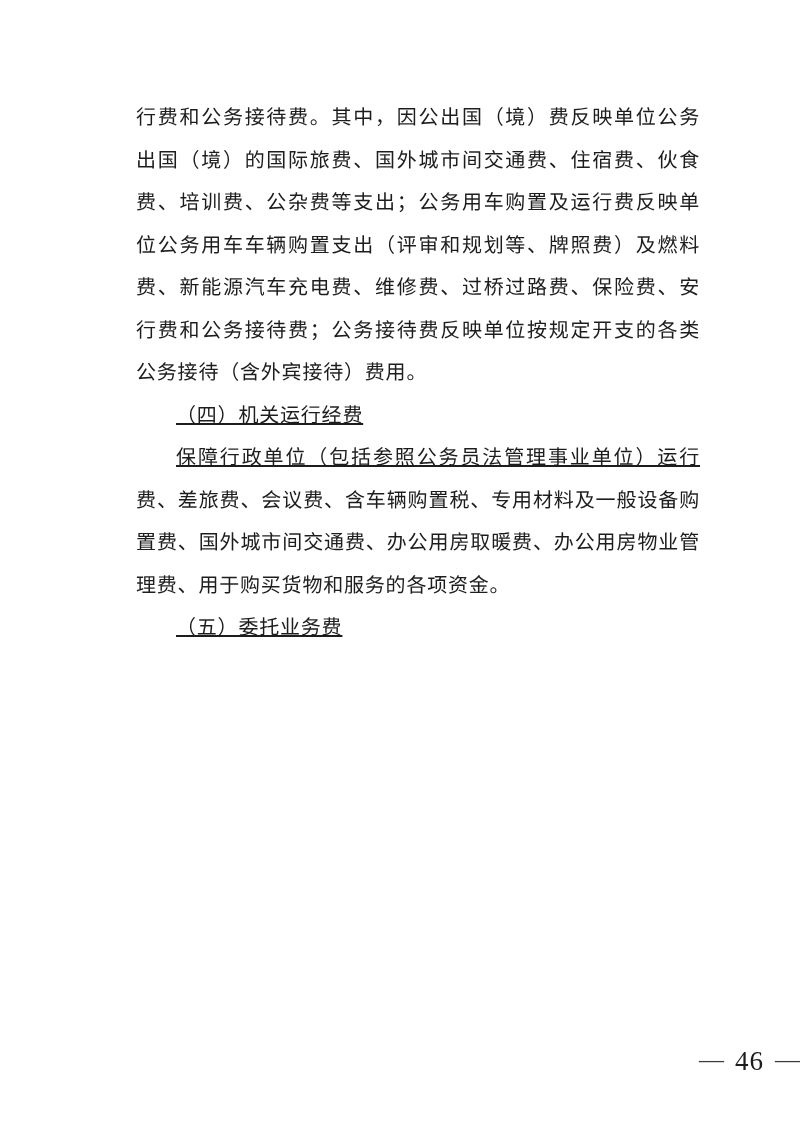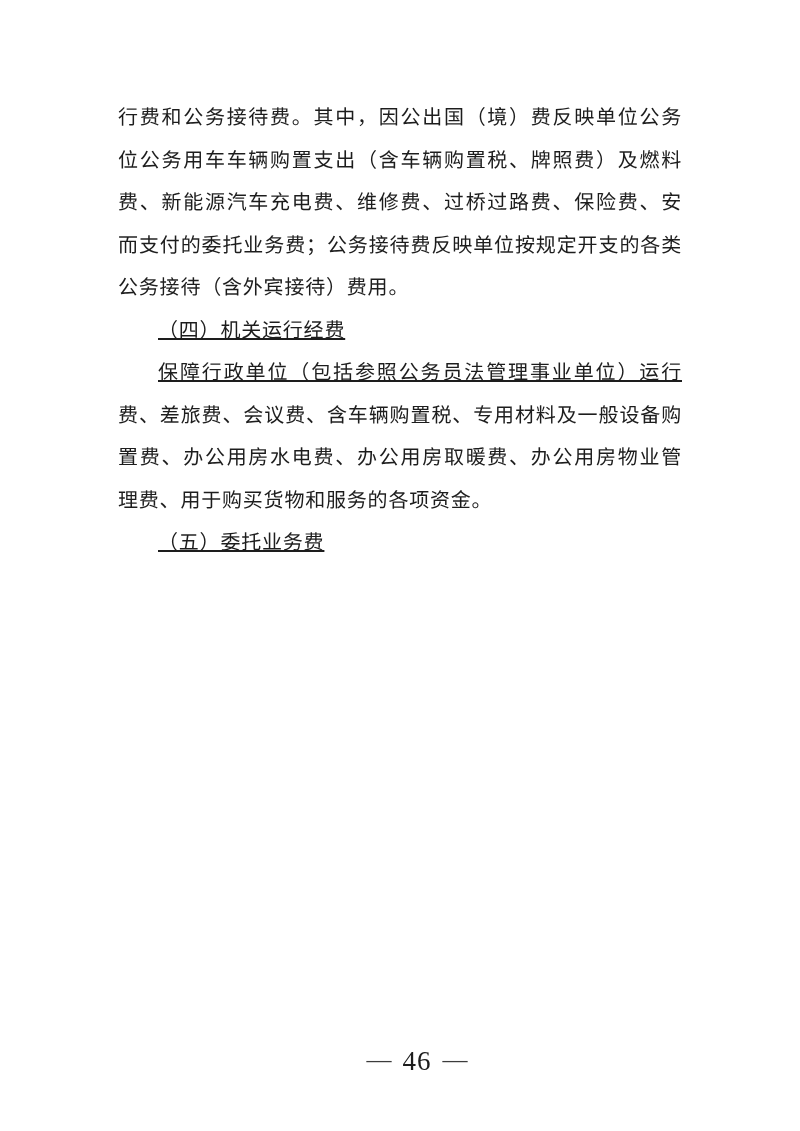--- a/index.html
+++ b/index.html
@@ -12,21 +12,21 @@
     position:relative;
     width:800px;height:1131px;
     background:var(--bg-color);
     color:var(--text-color);
     font-family:"Liberation Serif","DejaVu Serif",serif;
     overflow:hidden;
     margin:0 auto;
   }
   .content{
     position:absolute;
-    left:118px;top:96px;width:564px;
+    left:136px;top:96px;width:564px;
     font-size:20px;
     letter-spacing:0.8px;
   }
   .para{margin:0;}
   .line{
     height:42.5px;
     line-height:42.5px;
     white-space:pre;
     overflow:visible;
   }
@@ -34,21 +34,21 @@
     white-space:normal;
     text-align:justify;
     text-align-last:justify;
   }
   .line.indent{text-indent:2em;text-decoration:underline;}
   .para.gap-before{margin-top:10px;}
   .footer{
     position:absolute;
     left:0;right:0;top:1045px;
     height:32px;line-height:32px;
-    text-align:center;
+    text-align:right;
     font-size:27px;
     color:var(--text-color);
     padding-left:34px;
   }
   .footer .dash{
     color:var(--dash-color);
     position:relative;top:-2px;
     font-size:25px;
   }
   .footer .num{
@@ -56,32 +56,34 @@
     letter-spacing:1px;
   }
 </style>
 </head>
 <body>
 
 <div class="page">
   <div class="content">
       <div class="para body">
         <div class="line fill">行费和公务接待费。其中，因公出国（境）费反映单位公务</div>
-        <div class="line fill">位公务用车车辆购置支出（含车辆购置税、牌照费）及燃料</div>
+        <div class="line fill">出国（境）的国际旅费、国外城市间交通费、住宿费、伙食</div>
+        <div class="line fill">费、培训费、公杂费等支出；公务用车购置及运行费反映单</div>
+        <div class="line fill">位公务用车车辆购置支出（评审和规划等、牌照费）及燃料</div>
         <div class="line fill">费、新能源汽车充电费、维修费、过桥过路费、保险费、安</div>
-        <div class="line fill">而支付的委托业务费；公务接待费反映单位按规定开支的各类</div>
+        <div class="line fill">行费和公务接待费；公务接待费反映单位按规定开支的各类</div>
         <div class="line">公务接待（含外宾接待）费用。</div>
       </div>
       <div class="para heading">
         <div class="line indent">（四）机关运行经费</div>
       </div>
       <div class="para body">
         <div class="line indent fill">保障行政单位（包括参照公务员法管理事业单位）运行</div>
         <div class="line fill">费、差旅费、会议费、含车辆购置税、专用材料及一般设备购</div>
-        <div class="line fill">置费、办公用房水电费、办公用房取暖费、办公用房物业管</div>
+        <div class="line fill">置费、国外城市间交通费、办公用房取暖费、办公用房物业管</div>
         <div class="line">理费、用于购买货物和服务的各项资金。</div>
       </div>
       <div class="para heading">
         <div class="line indent">（五）委托业务费</div>
       </div>
     </div>
 
   <div class="footer">
     <span class="dash">—</span><span class="num">46</span><span class="dash">—</span>
   </div>

